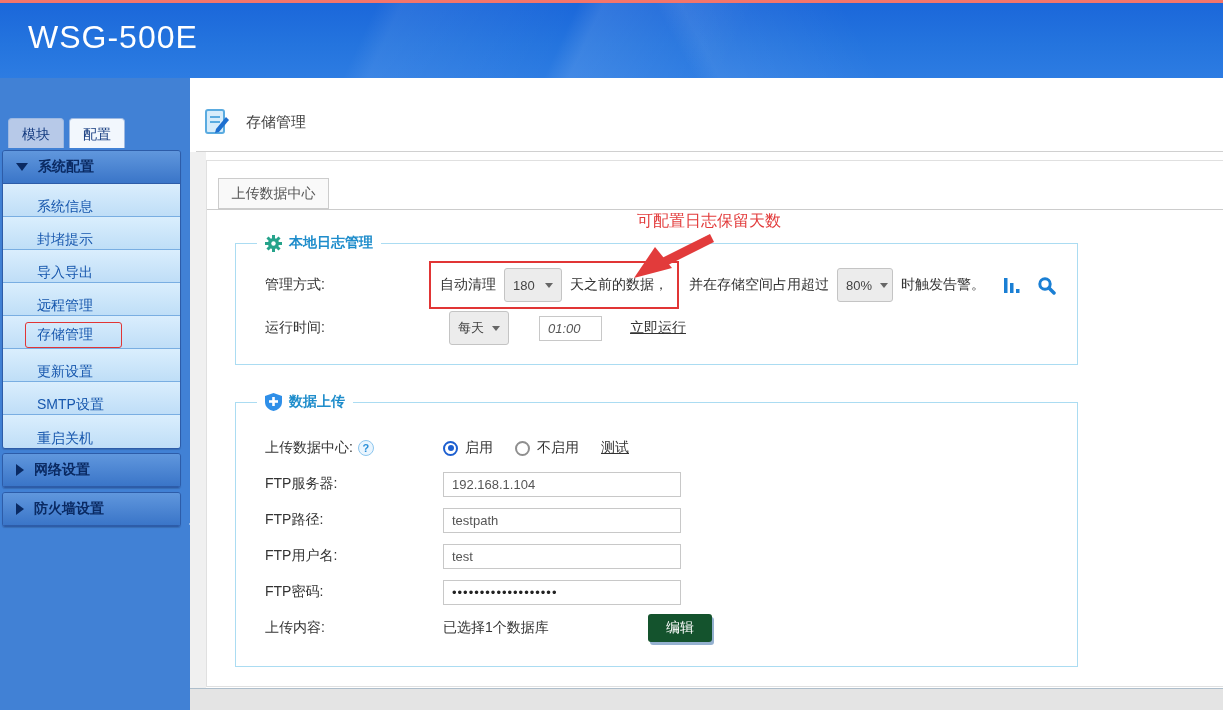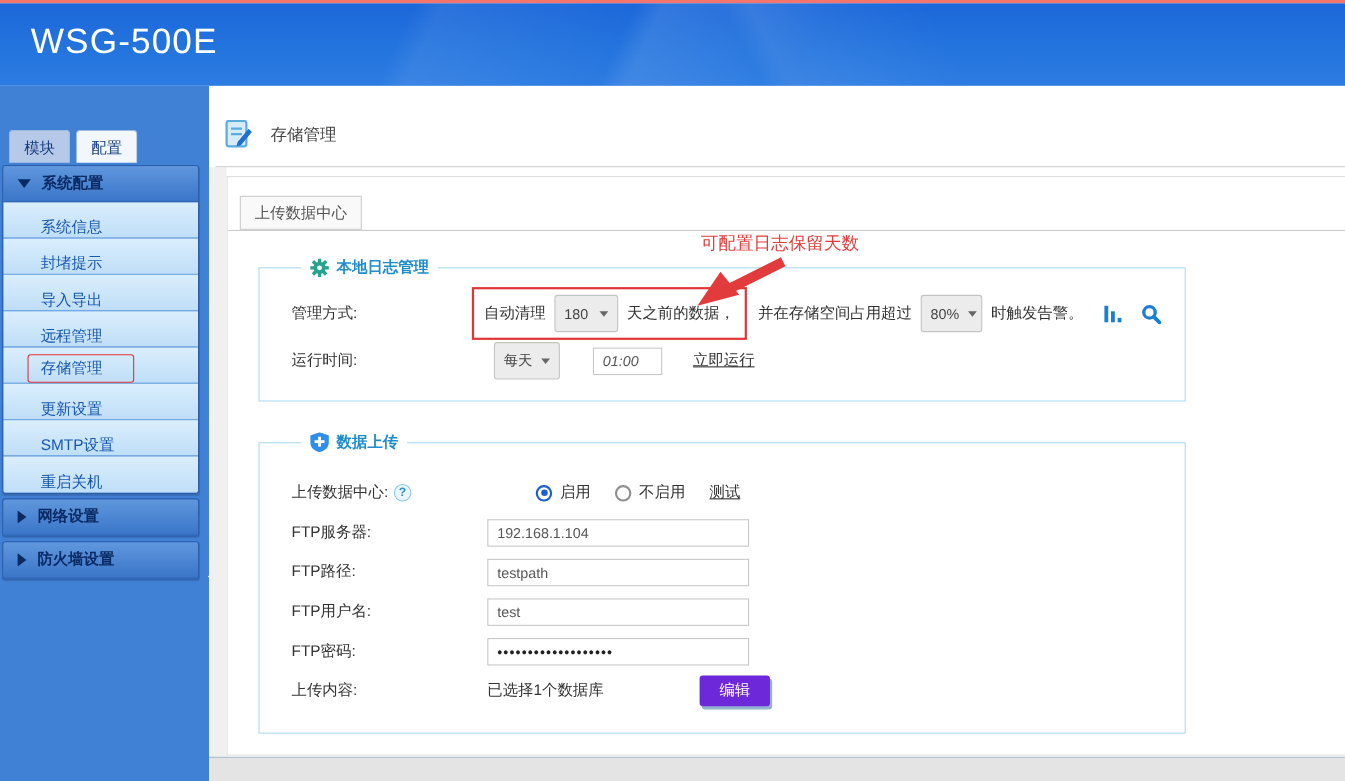--- a/index.html
+++ b/index.html
@@ -92,31 +92,31 @@
     display:inline-flex; align-items:center; gap:8px;
     border:2px solid #e13535; padding:5px 9px;
   }
   
   .fs {
     position:absolute; border:1px solid #abdcf2; background:#fff;
   }
   .fs1 { left:235px; top:243px; width:843px; height:122px; }
   .fs2 { left:235px; top:402px; width:843px; height:265px; }
   .fs-legend {
-    position:absolute; top:-10px; left:38px; background:#fff; padding:0 8px;
+    position:absolute; top:-10px; left:21px; background:#fff; padding:0 8px;
     display:flex; align-items:center; gap:7px;
     color:#1f8dcb; font-weight:bold; font-size:14px;
   }
   .frow { display:flex; align-items:center; padding-left:29px; }
   .fs1 .frow1 { margin-top:21px; height:40px; }
   .fs1 .frow2 { margin-top:8px; height:30px; }
   .fs1 .flabel { width:164px; color:#333; }
   .fs2 .flabel { width:178px; color:#333; display:flex; align-items:center; gap:5px; }
   .fs2 .frow { height:36px; margin-top:0; }
-  .fs2 .frow-first { margin-top:27px;gap:44px; }
+  .fs2 .frow-first { margin-top:27px; }
   .ctext { color:#333; }
   .sel {
     display:inline-flex; align-items:center; justify-content:space-between;
     background:#ececec; border:1px solid #c4c4c4; border-radius:3px;
     height:34px; padding:0 8px; font-size:13px; color:#444; cursor:default;
   }
   .sel .chev { width:0; height:0; border-left:4px solid transparent; border-right:4px solid transparent; border-top:5px solid #666; margin-left:8px; }
   .sel-days { width:58px; }
   .sel-pct  { width:56px; margin:0 8px; }
   .sel-freq { width:60px; margin-left:20px; }
@@ -137,22 +137,22 @@
   .radio.on  { border:2px solid #1d5fd0; }
   .radio.on::after { content:""; position:absolute; left:2.5px; top:2.5px; width:6px; height:6px; border-radius:50%; background:#1d5fd0; }
   .radio.off { border:2px solid #8f8f8f; }
   .q-icon {
     display:inline-flex; align-items:center; justify-content:center;
     width:16px; height:16px; border-radius:50%;
     background:#eaf5fe; border:1px solid #8cc6ee; color:#2a8fd8;
     font-size:11px; font-weight:bold; cursor:pointer;
   }
   .edit-btn {
-    position:absolute; left:400px; top:211px; width:64px; height:28px;
-    background:#6d28d9; color:#fff; border:none; border-radius:3px;
+    position:absolute; left:412px; top:211px; width:64px; height:28px;
+    background:#14532d; color:#fff; border:none; border-radius:3px;
     font-size:14px; font-family:inherit; cursor:pointer;
     box-shadow:2px 3px 0 rgba(21,82,150,0.45);
   }
   .upload-status { color:#333; }
 </style>
 </head>
 <body>
 
 <div class="top-line"></div>
 <div class="app-header">

